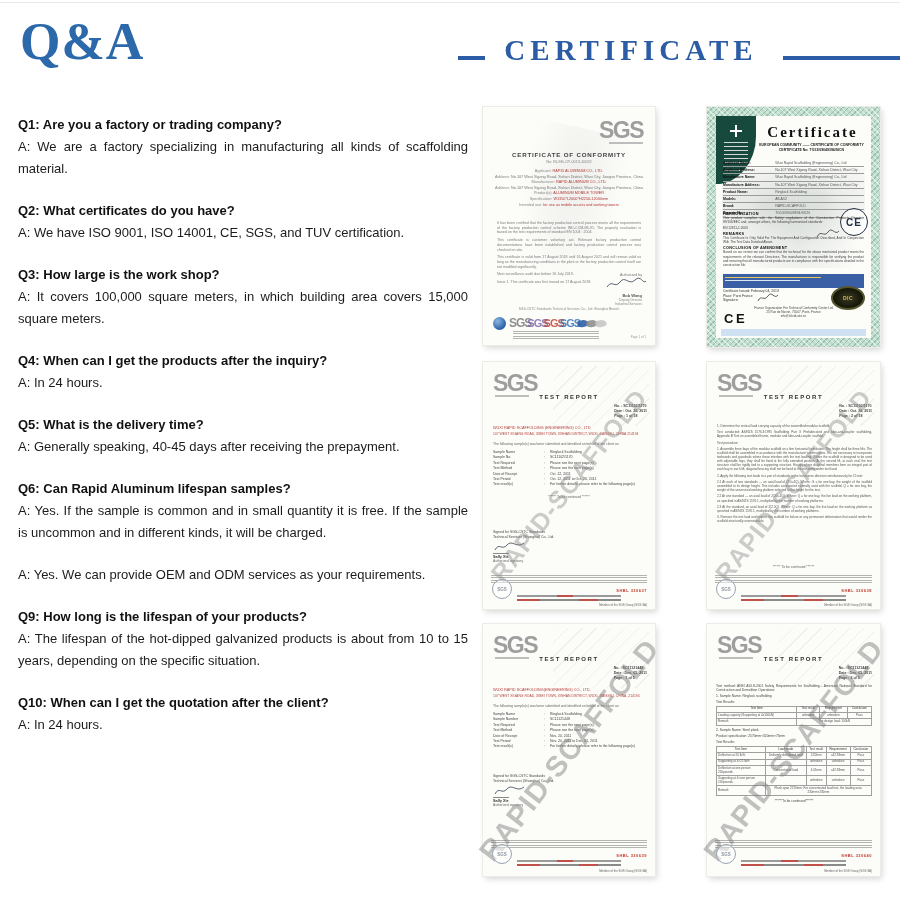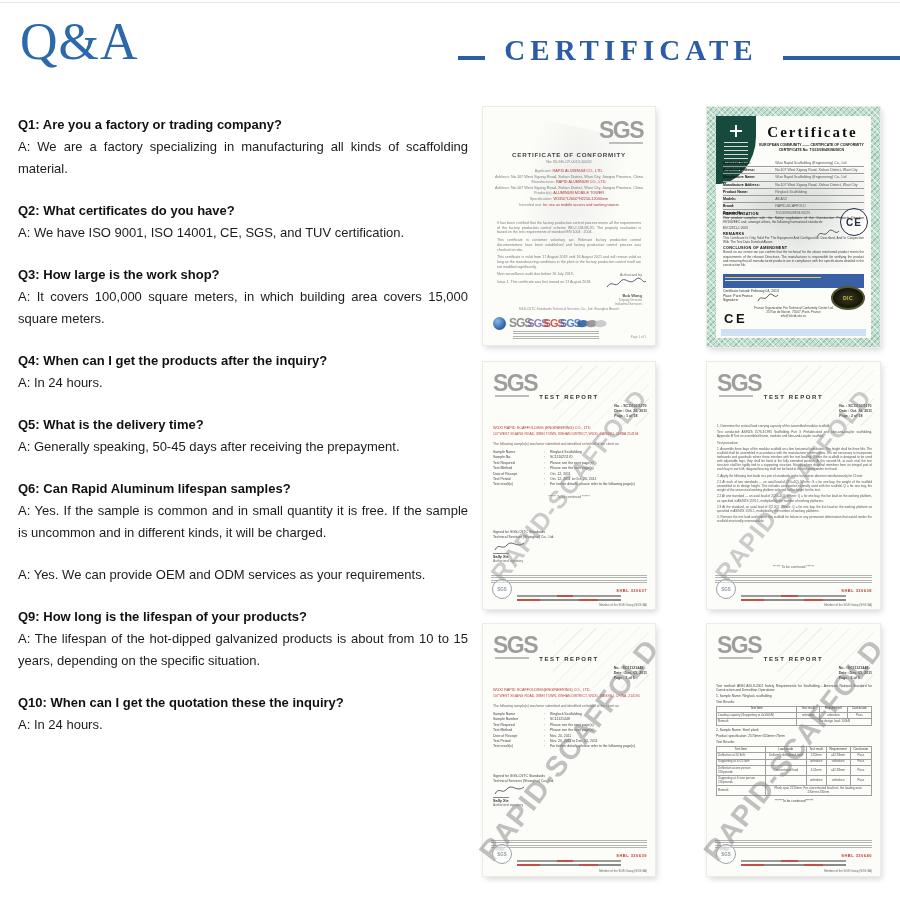--- a/index.html
+++ b/index.html
@@ -2,21 +2,21 @@
 <html><head>
 <meta charset="utf-8">
 <style>
   html,body{margin:0;padding:0;background:#fff;}
   .page{position:relative;width:900px;height:900px;background:#fff;overflow:hidden;
         font-family:"Liberation Sans",sans-serif;color:#1a1a1a;}
   .hairline-top{position:absolute;top:2px;left:0;right:0;height:1px;background:#e9e9e9;}
 
   
   .qa-title{position:absolute;left:20px;top:12px;font-family:"Liberation Serif",serif;
-            font-weight:normal;font-size:52px;color:#2c69ab;letter-spacing:1px;text-align:right;}
+            font-weight:bold;font-size:52px;color:#2c69ab;letter-spacing:1px;text-align:right;}
   .cert-title{position:absolute;left:497px;top:34px;width:268px;text-align:center;
               font-family:"Liberation Serif",serif;font-weight:700;font-size:29px;
               letter-spacing:5px;color:#2b5ca5;}
   .hdr-dash{position:absolute;left:458px;top:56px;width:27px;height:4px;background:#2b5ca5;}
   .hdr-line{position:absolute;left:783px;top:56px;width:117px;height:4px;background:#2b5ca5;}
 
   
   .qa-col{position:absolute;left:18px;top:114px;width:450px;}
   .qa-item{margin-bottom:20px;}
   .qa-q{font-weight:bold;font-size:13px;line-height:22px;color:#111;}
@@ -198,35 +198,35 @@
     <div class="qa-item">
       <div class="qa-q">Q3: How large is the work shop?</div>
       <div class="qa-a">A: It covers 100,000 square meters, in which building area covers 15,000 square meters.</div>
     </div>
     <div class="qa-item">
       <div class="qa-q">Q4: When can I get the products after the inquiry?</div>
       <div class="qa-a">A: In 24 hours.</div>
     </div>
     <div class="qa-item">
       <div class="qa-q">Q5: What is the delivery time?</div>
-      <div class="qa-a">A: Generally speaking, 50-45 days after receiving the prepayment.</div>
+      <div class="qa-a">A: Generally speaking, 40-45 days after receiving the prepayment.</div>
     </div>
     <div class="qa-item">
       <div class="qa-q">Q6: Can Rapid Aluminum lifespan samples?</div>
       <div class="qa-a">A: Yes. If the sample is common and in small quantity it is free. If the sample is uncommon and in different kinds, it will be charged.</div>
     </div>
     <div class="qa-item">
       <div class="qa-a">A: Yes. We can provide OEM and ODM services as your requirements.</div>
     </div>
     <div class="qa-item">
       <div class="qa-q">Q9: How long is the lifespan of your products?</div>
       <div class="qa-a">A: The lifespan of the hot-dipped galvanized products is about from 10 to 15 years, depending on the specific situation.</div>
     </div>
     <div class="qa-item">
-      <div class="qa-q">Q10: When can I get the quotation these the inquiry?</div>
+      <div class="qa-q">Q10: When can I get the quotation after the client?</div>
       <div class="qa-a">A: In 24 hours.</div>
     </div>
   </div>
 
   <div class="cert cert1">
     <div class="c1-wing"></div>
     <div class="sgs-logo sgs-right">SGS</div>
     <div class="sgs-bar bar-right"></div>
     <div class="c1-title">CERTIFICATE OF CONFORMITY</div>
     <div class="c1-no">No: IN-SH-CP-0013-10062</div>

